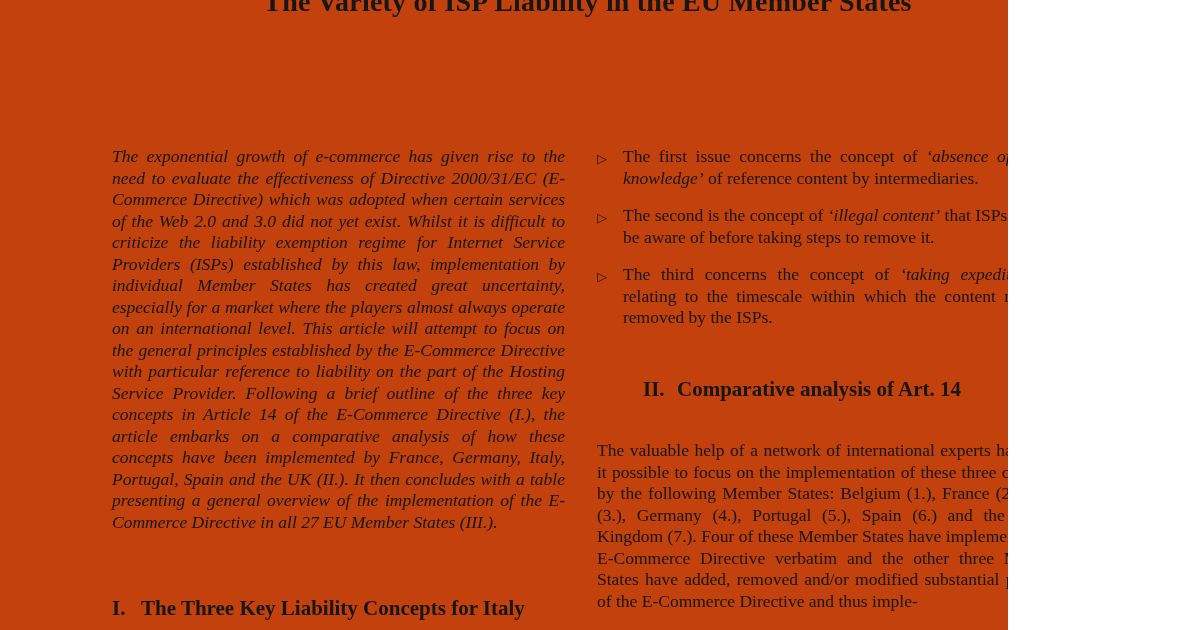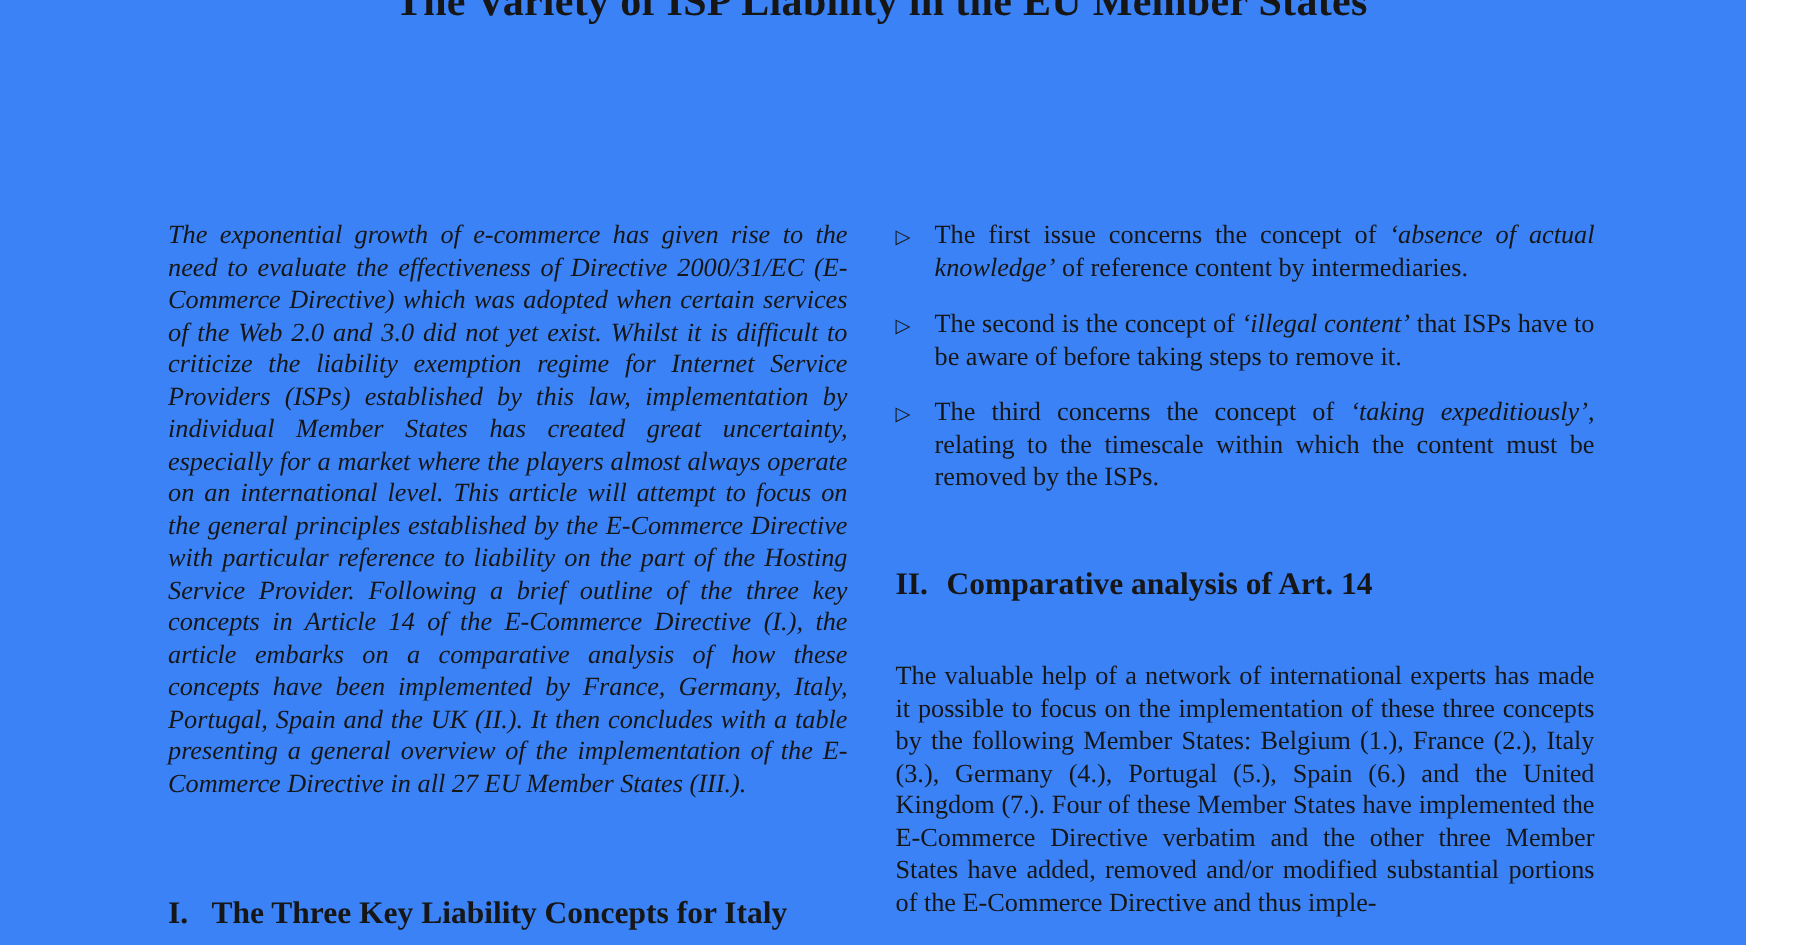--- a/index.html
+++ b/index.html
@@ -2,23 +2,23 @@
 <html><head>
 <meta charset="utf-8">
 <style>
   html, body {
     margin: 0;
     padding: 0;
     background: #ffffff;
   }
   .page {
     position: relative;
-    width: 1164px;
+    width: 1008px;
     height: 630px;
-    background: #3b82f6;
+    background: #c2410c;
     color: #161616;
     font-family: "Liberation Serif", serif;
     overflow: hidden;
   }
   
   .header {
     position: absolute;
     left: 112px;
     width: 951px;
     top: 0;
@@ -57,21 +57,21 @@
     display: flex;
     margin: 0;
     font-size: 21px;
     line-height: 24.5px;
     font-weight: 700;
   }
   .sec-num { flex: 0 0 auto; }
   .s1 { position: absolute; left: 0; top: 450px; }
   .s1 .sec-num { width: 29px; }
   .s2 { position: absolute; left: 0; top: 231px; }
-  .s2 .sec-num { width: 34px; }
+  .s2 .sec-num { width: 34px; margin-left: 46px; }
   .sec-lines { display: block; }
   .sec-line { display: block; }
 
   
   .bullet-list {
     list-style: none;
     margin: 0;
     padding: 0;
   }
   .bullet {

